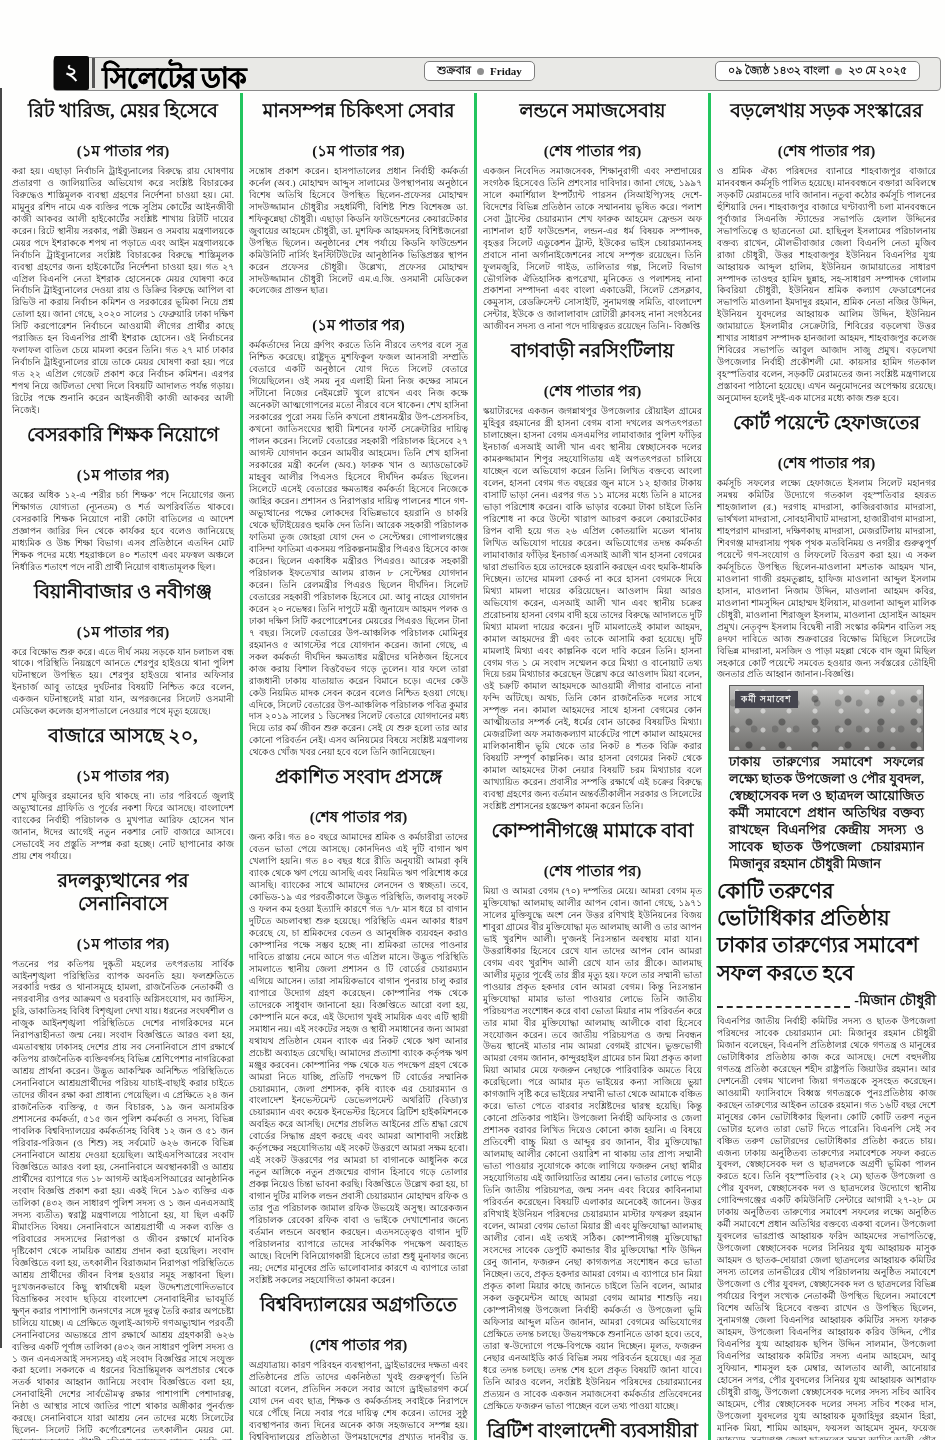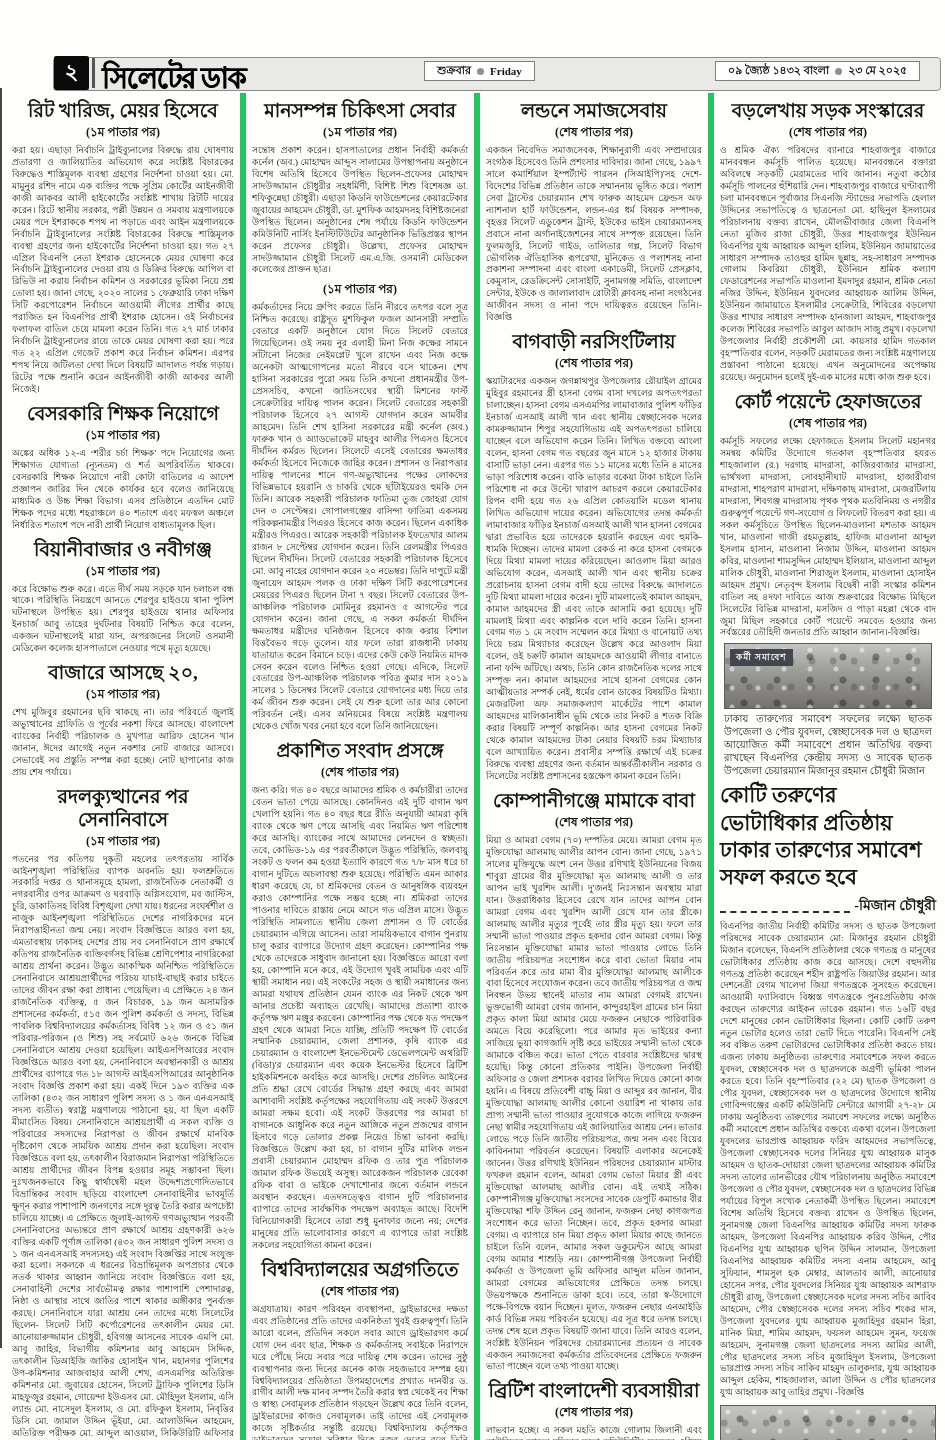--- a/index.html
+++ b/index.html
@@ -4,40 +4,40 @@
 <style>
   html,body{margin:0;padding:0;}
   body{width:945px;height:1440px;background:#ffffff;font-family:"Liberation Serif","DejaVu Serif",serif;color:#151515;overflow:hidden;}
   .page{position:relative;width:945px;height:1440px;background:#fefefd;overflow:hidden;}
   .scanline{position:absolute;left:0;top:88px;width:2px;height:1260px;background:#474747;}
   
   .mast{position:absolute;left:53px;top:57px;right:4px;height:32px;background:#e9e9e6;border:1px solid #8a8a8a;border-radius:4px;}
   .pagenum{position:absolute;left:54px;top:56px;width:35px;height:34px;background:#0b0b0b;color:#fff;display:flex;align-items:center;justify-content:center;font-size:21px;font-weight:800;border-radius:2px;}
   .pagenum-bar{position:absolute;left:92px;top:58px;width:3px;height:30px;background:#555;}
   .logo{position:absolute;left:102px;top:57px;font-size:27px;font-weight:900;letter-spacing:-1px;color:#000;transform:scaleY(1.08);text-shadow:0.6px 0 #000;}
-  .pill{position:absolute;top:61px;height:18px;background:#fff;border:1px solid #7e7e7e;border-radius:0;display:flex;align-items:center;justify-content:center;font-size:11px;font-weight:700;padding:0 12px;white-space:nowrap;}
+  .pill{position:absolute;top:61px;height:18px;background:#fff;border:1px solid #7e7e7e;border-radius:5px;display:flex;align-items:center;justify-content:center;font-size:11px;font-weight:700;padding:0 12px;white-space:nowrap;}
   .pill .dot{display:inline-block;width:7px;height:7px;border-radius:50%;background:#8f8f8f;margin:0 6px;}
   .pill-day{left:424px;}
   .pill-date{left:715px;}
   
   .content{position:absolute;left:6px;top:93px;right:3px;height:1347px;display:flex;}
   .col{width:25%;padding:0 6px;box-sizing:border-box;overflow:hidden;height:100%;}
-  .col + .col{border-left:6px solid #22c55e;}
+  .col + .col{border-left:3px solid #22c55e;}
   h2.head{font-size:19px;font-weight:700;text-align:center;line-height:1.2;margin:7px 0 0;letter-spacing:0;}
-  .cont{text-align:center;font-size:12px;font-weight:700;margin:0 0 2px;}
+  .cont{text-align:center;font-size:15px;font-weight:700;margin:16px 0 2px;}
   p.body{font-size:9px;line-height:1.33;text-align:justify;margin:0 0 4px;word-break:break-word;}
   
   .photo{margin:6px 0 2px;}
   .ph{position:relative;width:100%;background:linear-gradient(180deg,#c4c4c2 0%,#9a9a98 45%,#72716f 100%);border:1px solid #5c5c5c;box-sizing:border-box;overflow:hidden;}
   .ph::before{content:"";position:absolute;inset:0;background-image:radial-gradient(circle at 7px 6px, rgba(255,255,255,.5) 2px, transparent 3px),radial-gradient(circle at 19px 13px, rgba(20,20,20,.38) 3px, transparent 4px),radial-gradient(circle at 3px 17px, rgba(60,60,60,.3) 3px, transparent 4px);background-size:26px 19px,33px 23px,21px 26px;}
   .ph1{height:66px;}
   .ph2{height:112px;}
   .ph .banner{position:absolute;top:5px;left:5px;background:#45454e;color:#f0f0ee;font-size:9px;font-weight:700;padding:1px 6px;letter-spacing:1px;z-index:2;}
   .ph2::after{content:"";position:absolute;left:24%;bottom:8px;width:52%;height:38px;background:#3c3c3a;border-radius:3px 3px 0 0;box-shadow:0 0 0 1px #2c2c2a;}
-  .cap{font-size:10px;font-weight:400;line-height:1.3;text-align:justify;margin:3px 0 5px;}
+  .cap{font-size:13px;font-weight:700;line-height:1.3;text-align:justify;margin:3px 0 5px;}
   h1.bigh{font-size:21px;font-weight:700;line-height:1.3;margin:4px 0 0;text-align:left;}
   .bylinerow{display:flex;align-items:flex-end;margin:2px 0 3px;}
   .bylinerow .dashes{flex:1;border-bottom:2px dashed #2c2c2c;margin-bottom:5px;margin-right:4px;}
   .byline{font-size:14px;font-weight:900;white-space:nowrap;}
 </style>
 </head>
 <body>
 
 <div class="page">
   <div class="scanline"></div>
@@ -143,21 +143,21 @@
         <h2 class="head">বড়লেখায় সড়ক সংস্কারের</h2>
         <div class="cont">(শেষ পাতার পর)</div>
         <p class="body">ও শ্রমিক ঐক্য পরিষদের ব্যানারে শাহবাজপুর বাজারে মানববন্ধন কর্মসূচি পালিত হয়েছে। মানববন্ধনে বক্তারা অবিলম্বে সড়কটি মেরামতের দাবি জানান। নতুবা কঠোর কর্মসূচি পালনের হুঁশিয়ারি দেন। শাহবাজপুর বাজারে ঘণ্টাব্যাপী চলা মানববন্ধনে পূর্বাজার সিএনজি স্ট্যান্ডের সভাপতি হেলাল উদ্দিনের সভাপতিত্বে ও ছাত্রনেতা মো. হাছিনুল ইসলামের পরিচালনায় বক্তব্য রাখেন, মৌলভীবাজার জেলা বিএনপি নেতা মুজিব রাজা চৌধুরী, উত্তর শাহবাজপুর ইউনিয়ন বিএনপির যুগ্ম আহ্বায়ক আব্দুল হালিম, ইউনিয়ন জামায়াতের সাধারণ সম্পাদক তাওহুর হামিদ ছুন্নাহ, সহ-সাধারণ সম্পাদক গোলাম কিবরিয়া চৌধুরী, ইউনিয়ন শ্রমিক কল্যাণ ফেডারেশনের সভাপতি মাওলানা ইমদাদুর রহমান, শ্রমিক নেতা নজির উদ্দিন, ইউনিয়ন যুবদলের আহ্বায়ক আলিম উদ্দিন, ইউনিয়ন জামায়াতে ইসলামীর সেক্রেটারি, শিবিরের বড়লেখা উত্তর শাখার সাধারণ সম্পাদক হানজালা আহমদ, শাহবাজপুর কলেজ শিবিরের সভাপতি আবুল আজাদ সাজু প্রমুখ। বড়লেখা উপজেলার নির্বাহী প্রকৌশলী মো. কায়সার হামিদ গতকাল বৃহস্পতিবার বলেন, সড়কটি মেরামতের জন্য সংশ্লিষ্ট মন্ত্রণালয়ে প্রস্তাবনা পাঠানো হয়েছে। এখন অনুমোদনের অপেক্ষায় রয়েছে। অনুমোদন হলেই দুই-এক মাসের মধ্যে কাজ শুরু হবে।</p>
       </article>
       <article>
         <h2 class="head">কোর্ট পয়েন্টে হেফাজতের</h2>
         <div class="cont">(শেষ পাতার পর)</div>
         <p class="body">কর্মসূচি সফলের লক্ষ্যে হেফাজতে ইসলাম সিলেট মহানগর সমন্বয় কমিটির উদ্যোগে গতকাল বৃহস্পতিবার হযরত শাহজালাল (র.) দরগাহ মাদরাসা, কাজিরবাজার মাদরাসা, ভার্থখলা মাদরাসা, সোবহানীঘাট মাদরাসা, হাজারীবাগ মাদরাসা, শাহপরাণ মাদরাসা, দক্ষিণকাছ মাদরাসা, মেজরটিলায় মাদরাসা, শিবগঞ্জ মাদরাসায় পৃথক পৃথক মতবিনিময় ও নগরীর গুরুত্বপূর্ণ পয়েন্টে গণ-সংযোগ ও লিফলেট বিতরণ করা হয়। এ সকল কর্মসূচিতে উপস্থিত ছিলেন-মাওলানা মশতাক আহমদ খান, মাওলানা গাজী রহমতুল্লাহ, হাফিজ মাওলানা আব্দুল ইসলাম হাসান, মাওলানা নিজাম উদ্দিন, মাওলানা আহমদ কবির, মাওলানা শামসুদ্দিন মোহাম্মদ ইলিয়াস, মাওলানা আব্দুল মালিক চৌধুরী, মাওলানা শিরাজুল ইসলাম, মাওলানা হোসাইন আহমদ প্রমুখ। নেতৃবৃন্দ ইসলাম বিদ্বেষী নারী সংস্কার কমিশন বাতিল সহ ৪দফা দাবিতে আজ শুক্রবারের বিক্ষোভ মিছিলে সিলেটের বিভিন্ন মাদরাসা, মসজিদ ও পাড়া মহল্লা থেকে বাদ জুমা মিছিল সহকারে কোর্ট পয়েন্টে সমবেত হওয়ার জন্য সর্বস্তরের তৌহিদী জনতার প্রতি আহ্বান জানান।-বিজ্ঞপ্তি।</p>
       </article>
 
-      <figure class="photo" style="margin:4px 4px 0;">
+      <figure class="photo" style="margin:4px 12px 0;">
         <div class="ph ph1">
           <span class="banner">কর্মী সমাবেশ</span>
         </div>
         <figcaption class="cap">ঢাকায় তারুণ্যের সমাবেশ সফলের লক্ষ্যে ছাতক উপজেলা ও পৌর যুবদল, স্বেচ্ছাসেবক দল ও ছাত্রদল আয়োজিত কর্মী সমাবেশে প্রধান অতিথির বক্তব্য রাখছেন বিএনপির কেন্দ্রীয় সদস্য ও সাবেক ছাতক উপজেলা চেয়ারম্যান মিজানুর রহমান চৌধুরী মিজান</figcaption>
       </figure>
 
       <article>
         <h1 class="bigh">কোটি তরুণের ভোটাধিকার প্রতিষ্ঠায় ঢাকার তারুণ্যের সমাবেশ সফল করতে হবে</h1>
         <div class="bylinerow">
           <span class="dashes"></span>

